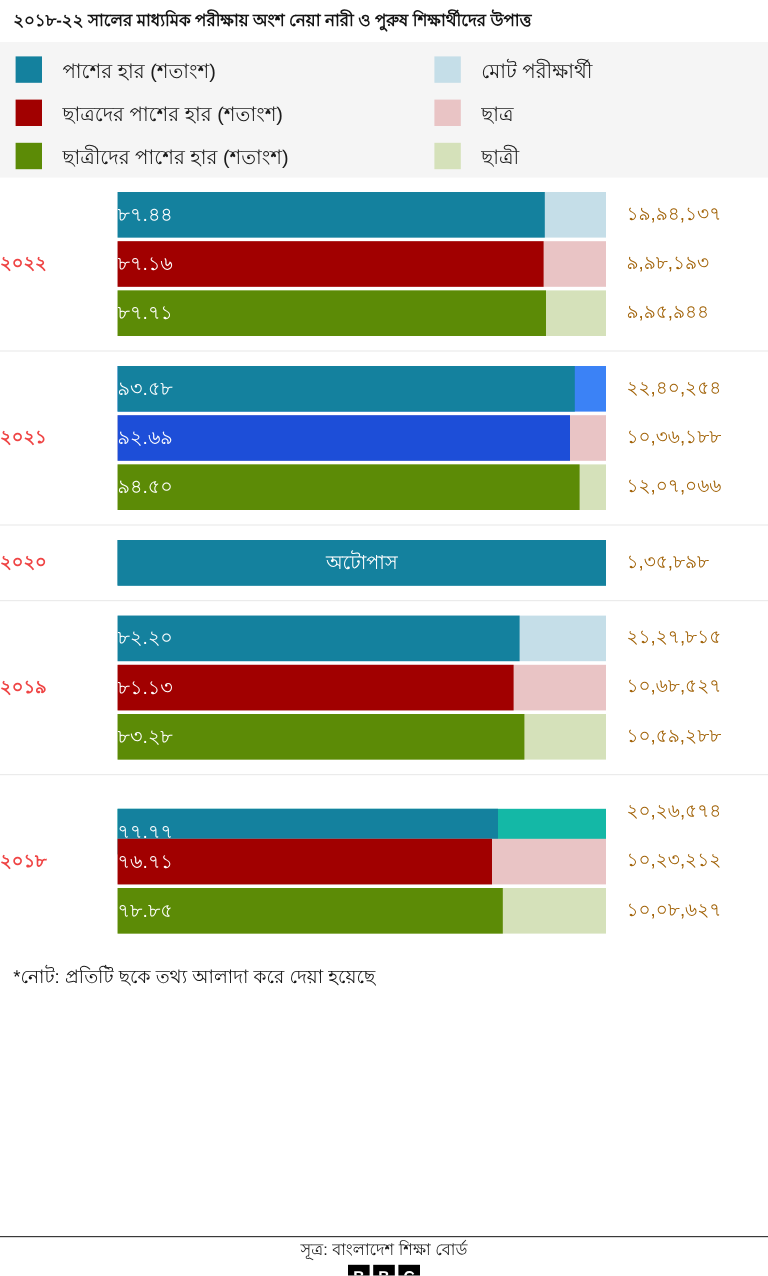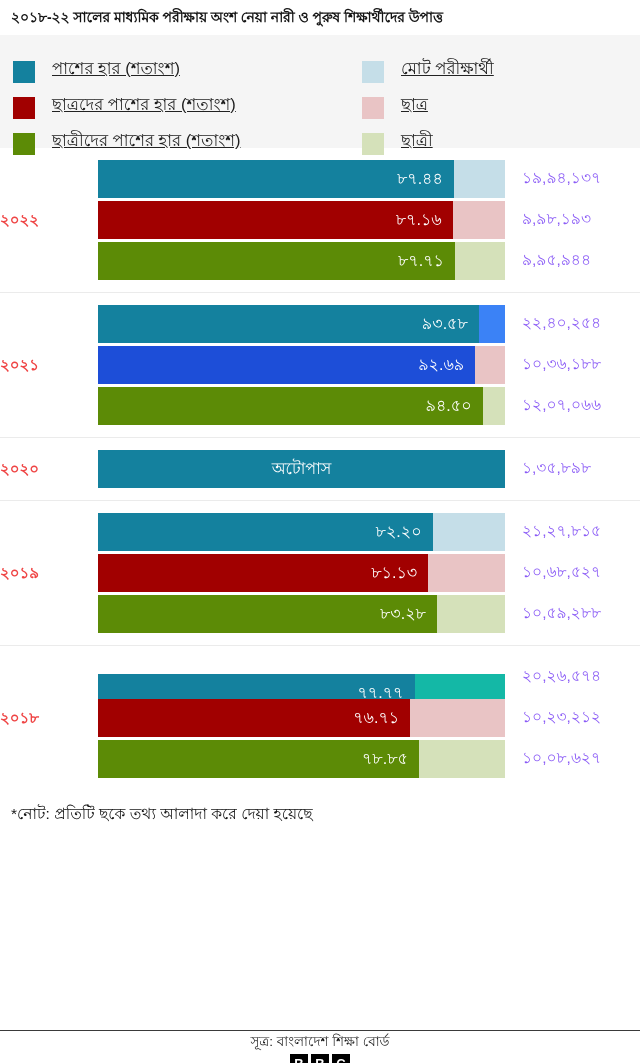--- a/index.html
+++ b/index.html
@@ -36,23 +36,22 @@
     position: relative;
   }
   .legend-col {
     position: absolute;
     top: 12px;
   }
   .legend-col.left  { left: 13px; }
   .legend-col.right { left: 362px; }
   .legend-item {
     display: flex;
-    align-items: flex-end;
+    align-items: flex-start;
     height: 36px;
-    text-decoration: underline;
   }
   .legend-swatch {
     width: 22px;
     height: 22px;
     flex: 0 0 22px;
   }
   .legend-label {
     margin-left: 17px;
     font-size: 16.5px;
     color: #1c1c1c;
@@ -99,40 +98,40 @@
     top: 0;
     height: 38px;
   }
   .bar-fill {
     position: absolute;
     left: 0;
     top: 0;
     height: 100%;
     display: flex;
     align-items: center;
-    justify-content: flex-end;
+    justify-content: flex-start;
   }
   .bar-fill.center { justify-content: center; }
   .bar-pct {
     color: #ffffff;
     font-size: 16px;
     padding-right: 11px;
     white-space: nowrap;
   }
   .bar-fill.center .bar-pct { padding-right: 0; }
 
   .bar-value {
     position: absolute;
     left: 522px;
     top: 0;
     height: 38px;
     display: flex;
     align-items: center;
     font-size: 15.5px;
-    color: #8b5cf6;
+    color: #a16207;
     white-space: nowrap;
     text-align: right;
   }
 
   
   #footnote {
     font-size: 15.5px;
     color: #141414;
     padding: 12px 0 0 11px;
   }

